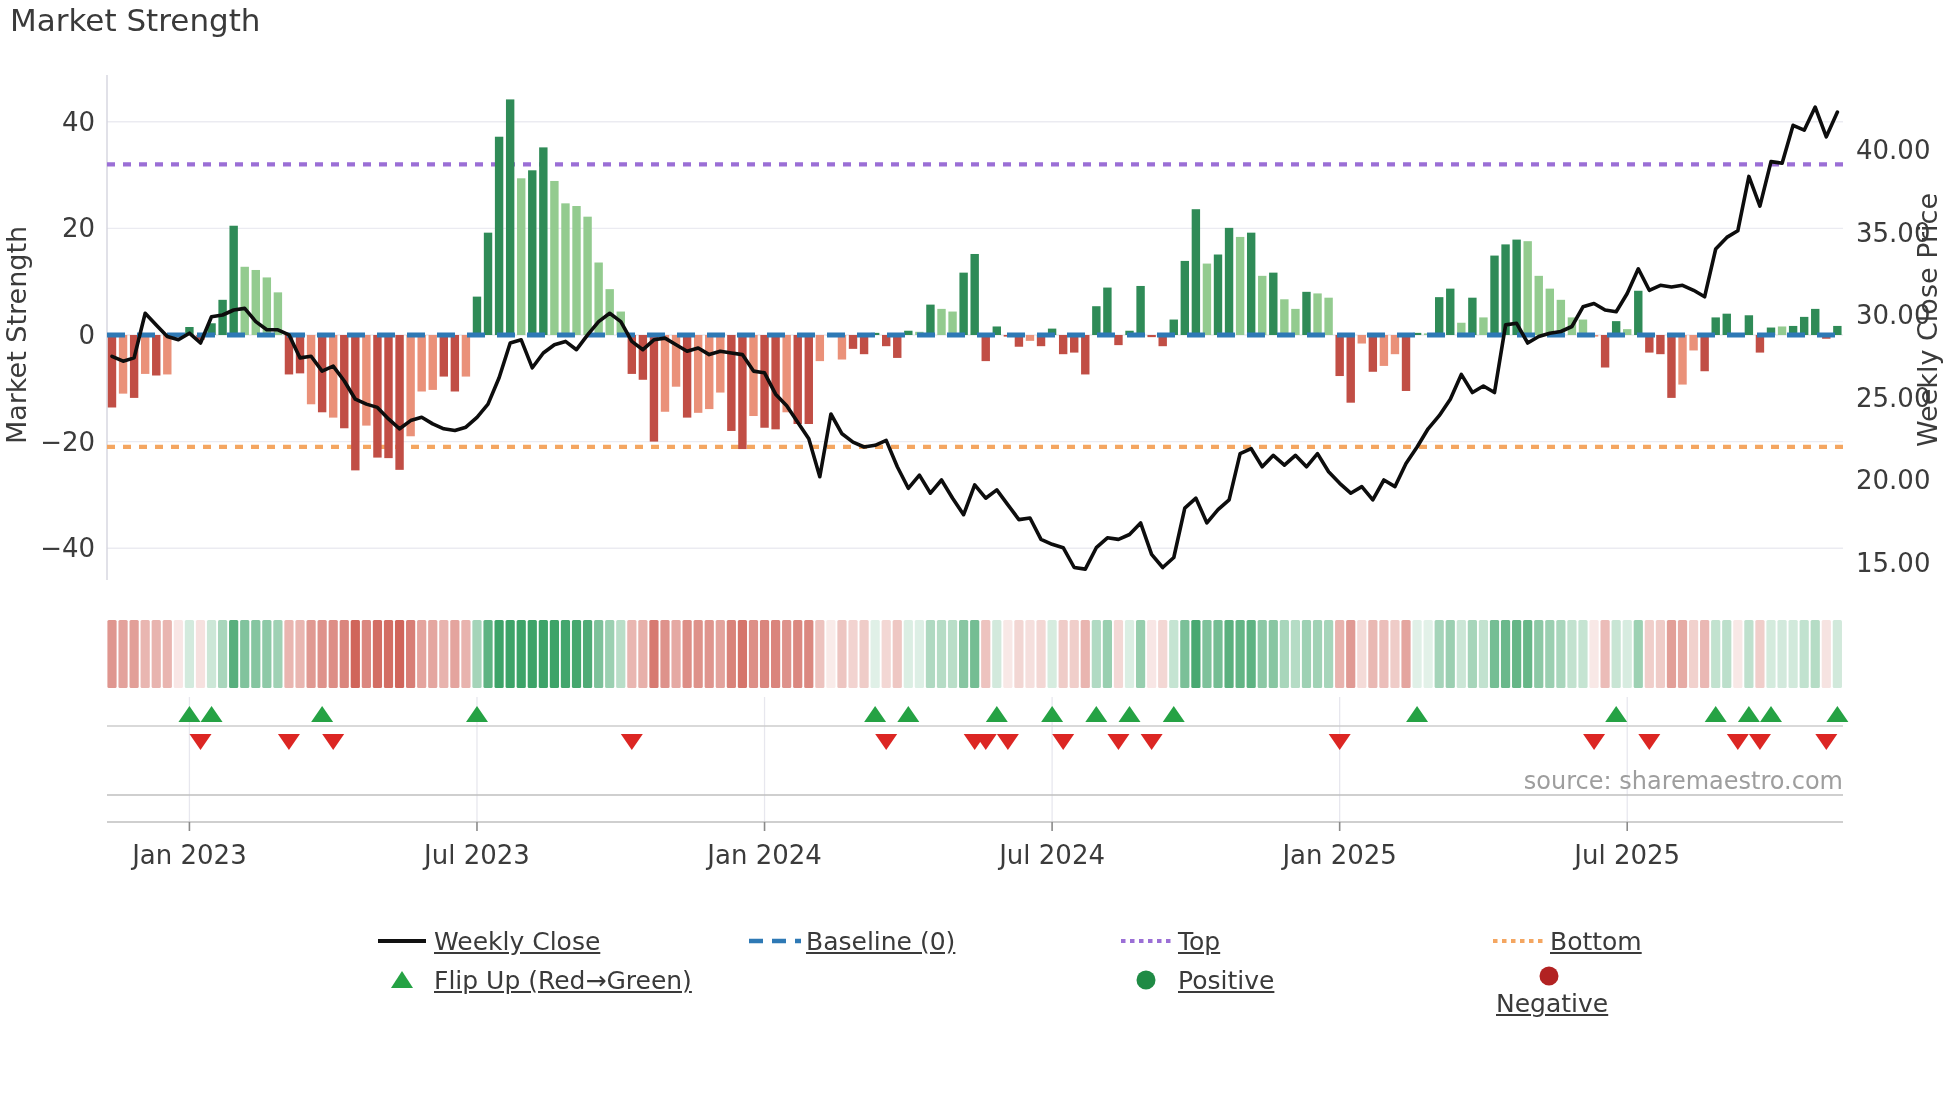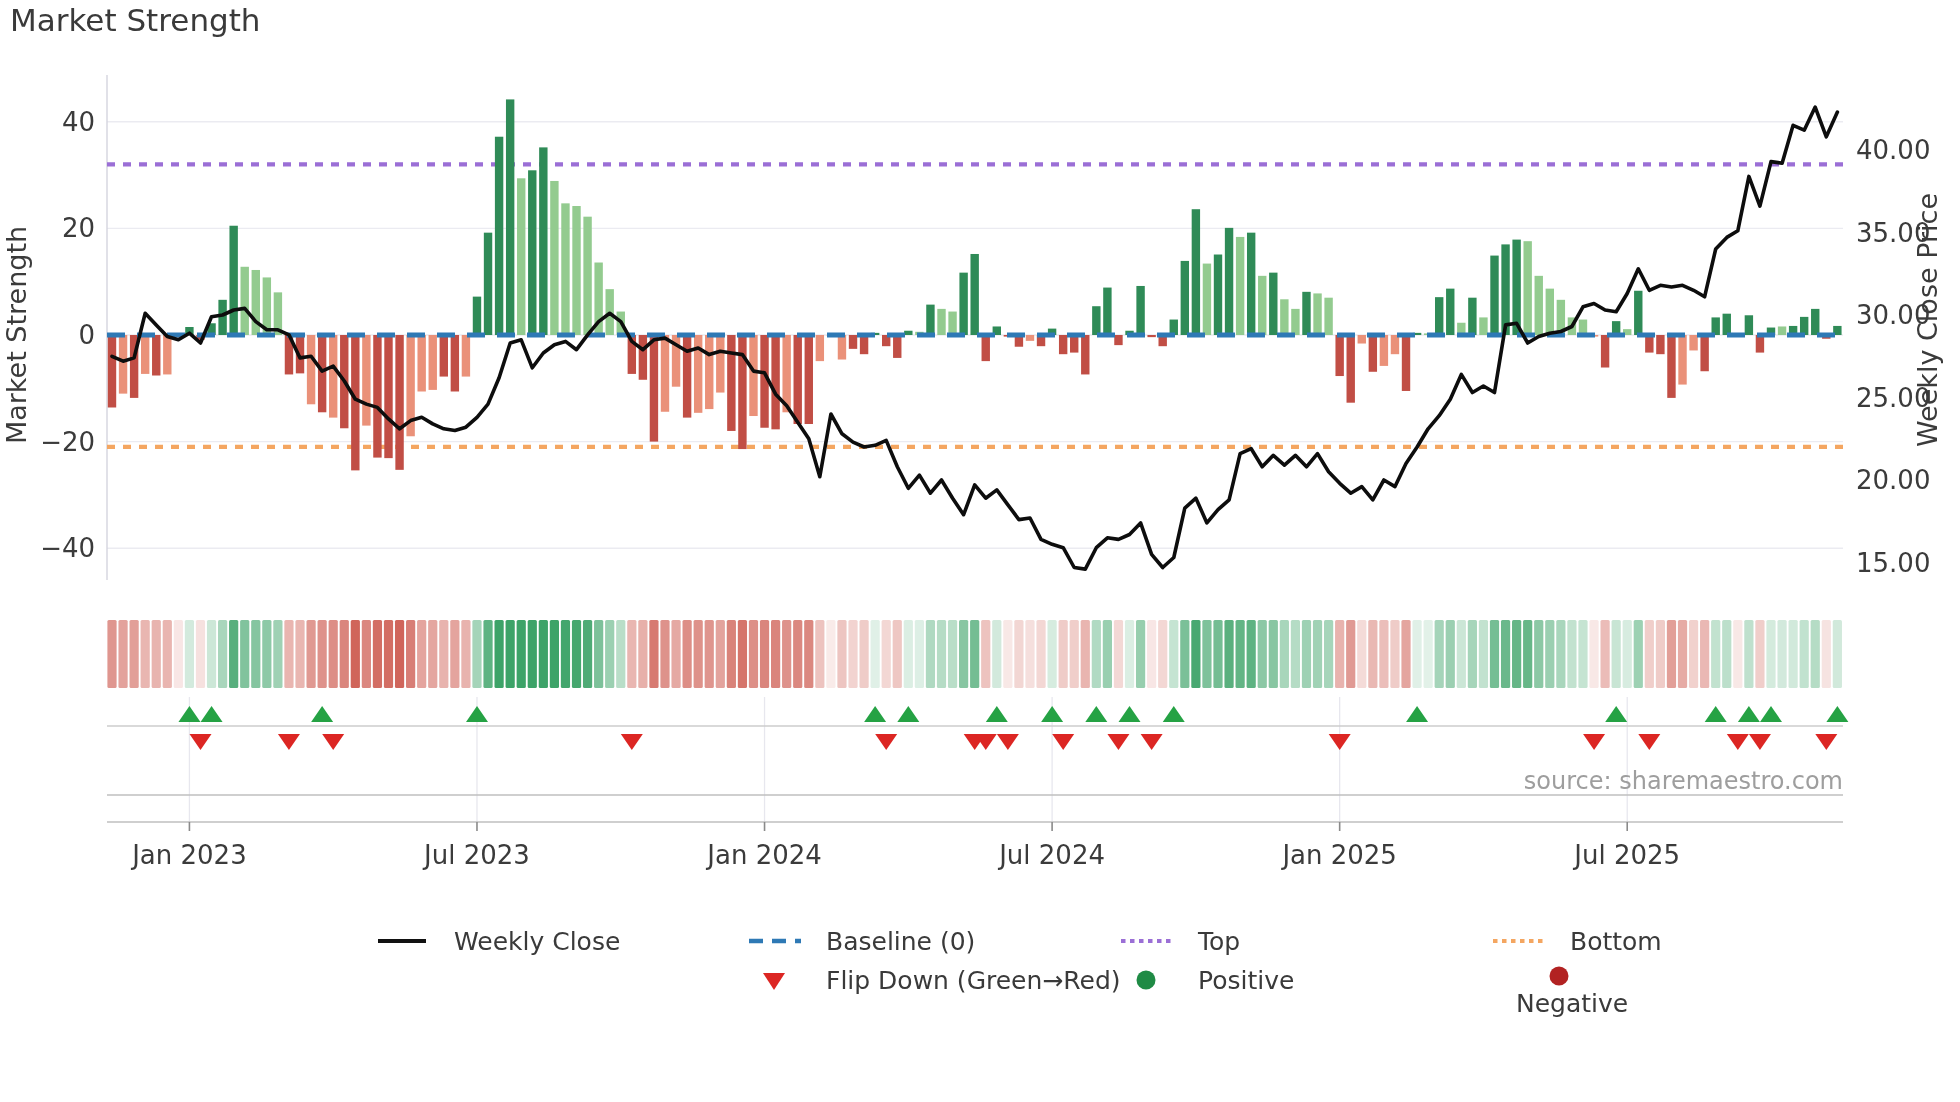--- a/index.html
+++ b/index.html
@@ -5,21 +5,21 @@
   html,body{margin:0;padding:0;}
   body{width:1960px;height:1102px;background:#ffffff;font-family:"DejaVu Sans",sans-serif;position:relative;overflow:hidden;}
   .title{position:absolute;left:10px;top:2px;font-size:31px;color:#3a3a3a;}
   #chart-svg{position:absolute;left:0;top:0;}
   .tick{font-size:26px;fill:#3b3b3b;}
   .axtitle{font-size:27px;fill:#3b3b3b;}
   .source{font-size:24px;fill:#9e9e9e;}
   #legend{position:absolute;left:0;top:924px;width:1960px;height:90px;}
   .legend-item{position:absolute;display:flex;align-items:center;height:34px;}
   .sw{width:54px;display:flex;justify-content:center;align-items:center;}
-  .lbl{font-size:25px;color:#3a3a3a;margin-left:24px;white-space:nowrap;}
+  .lbl{font-size:25px;color:#3a3a3a;margin-left:4px;white-space:nowrap;text-decoration:underline;}
 </style>
 </head>
 <body>
 
 <div class="title">Market Strength</div>
 
 <svg id="chart-svg" width="1960" height="880" xmlns="http://www.w3.org/2000/svg">
   <g id="chart-dynamic">
       <g>
         <line x1="107" x2="1843" y1="121.80000000000001" y2="121.80000000000001" stroke="#ebebf1" stroke-width="1.4"></line>
@@ -465,27 +465,27 @@
       <span class="lbl">Top</span>
     </div>
     <div class="legend-item" style="left: 1492px; top: 0px;">
       <span class="sw">
         <svg width="54" height="26" xmlns="http://www.w3.org/2000/svg">
           <line x1="1" y1="13" x2="53" y2="13" stroke="#f4a661" stroke-width="4" stroke-dasharray="4.5 4.5"></line>
         </svg>
       </span>
       <span class="lbl">Bottom</span>
     </div>
-    <div class="legend-item" style="left: 748px; top: 39px;">
-      <span class="sw">
-        <svg width="54" height="26" xmlns="http://www.w3.org/2000/svg">
-          <polygon points="15,6 37,6 26,23" fill="#dc2623"></polygon>
-        </svg>
-      </span>
-      <span class="lbl">Flip Down (Green→Red)</span>
+    <div class="legend-item" style="left: 376px; top: 39px;">
+      <span class="sw">
+        <svg width="54" height="26" xmlns="http://www.w3.org/2000/svg">
+          <polygon points="26,4 15,21 37,21" fill="#25a244"></polygon>
+        </svg>
+      </span>
+      <span class="lbl">Flip Up (Red→Green)</span>
     </div>
     <div class="legend-item" style="left: 1120px; top: 39px;">
       <span class="sw">
         <svg width="54" height="26" xmlns="http://www.w3.org/2000/svg">
           <circle cx="26" cy="13" r="9.5" fill="#1f8b45"></circle>
         </svg>
       </span>
       <span class="lbl">Positive</span>
     </div>
     <div class="legend-item" style="left: 1492px; top: 39px; flex-direction: column;">

